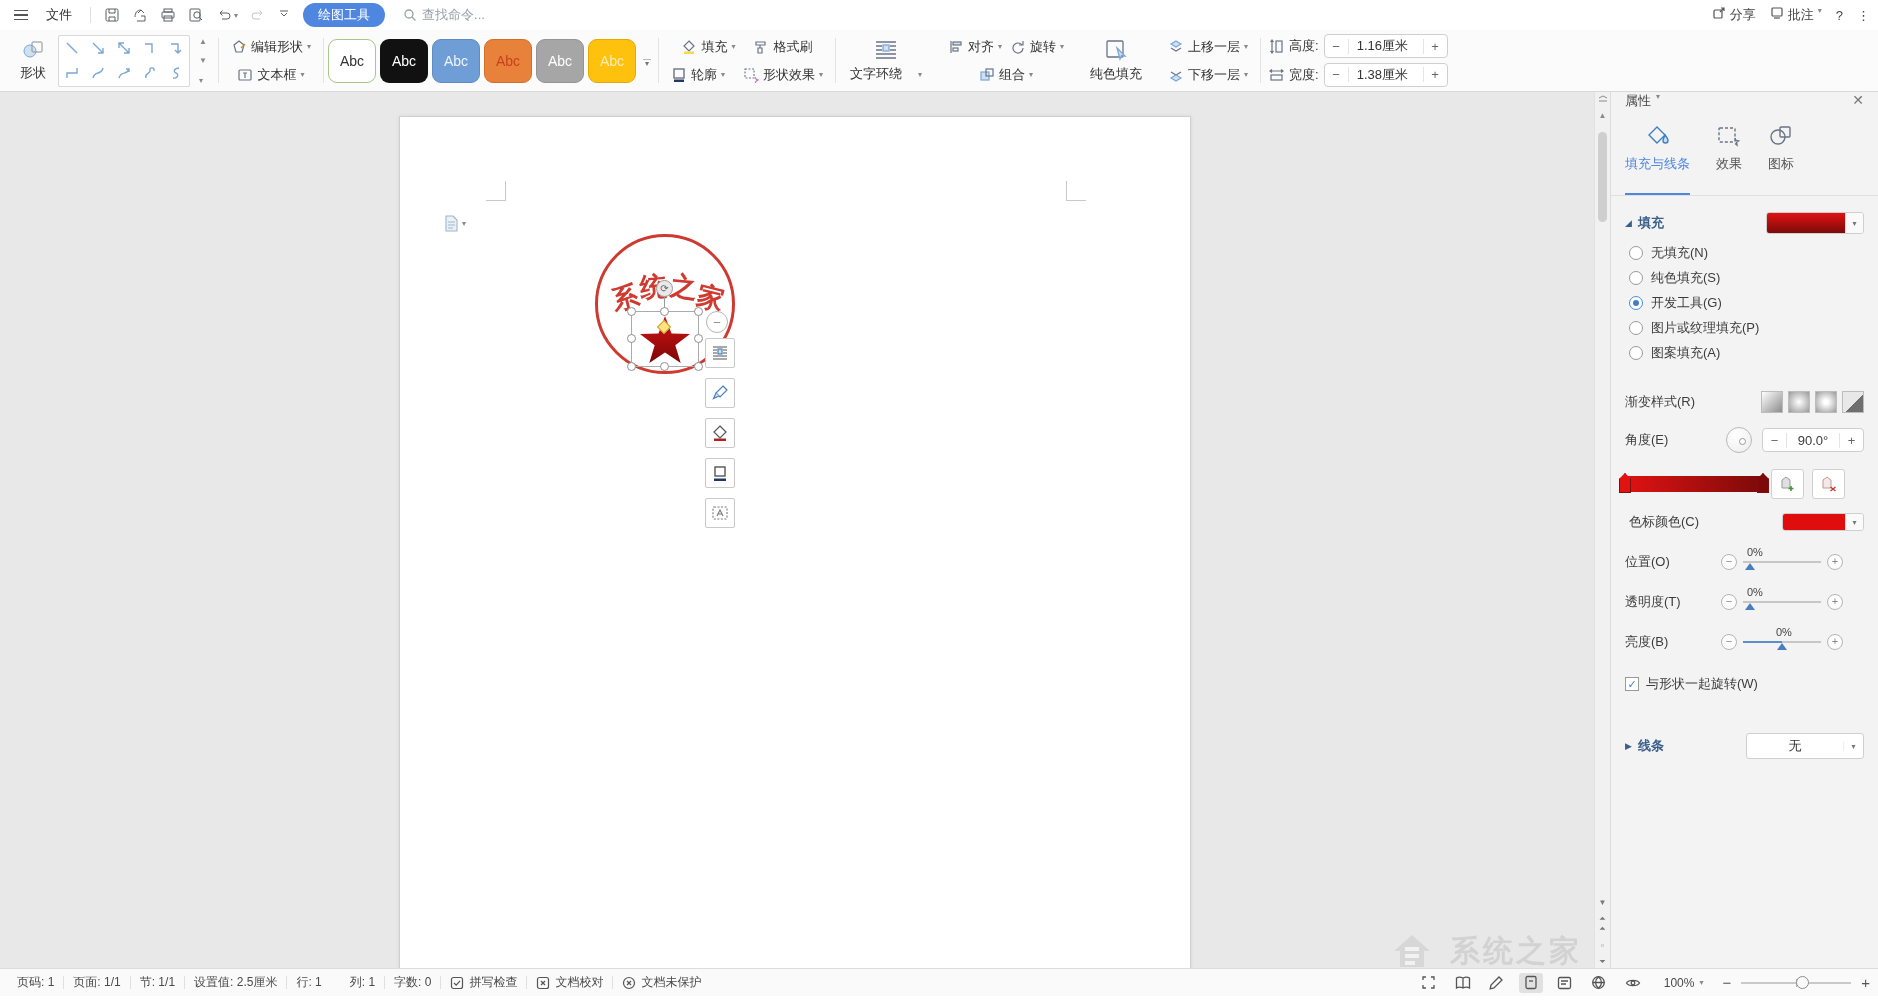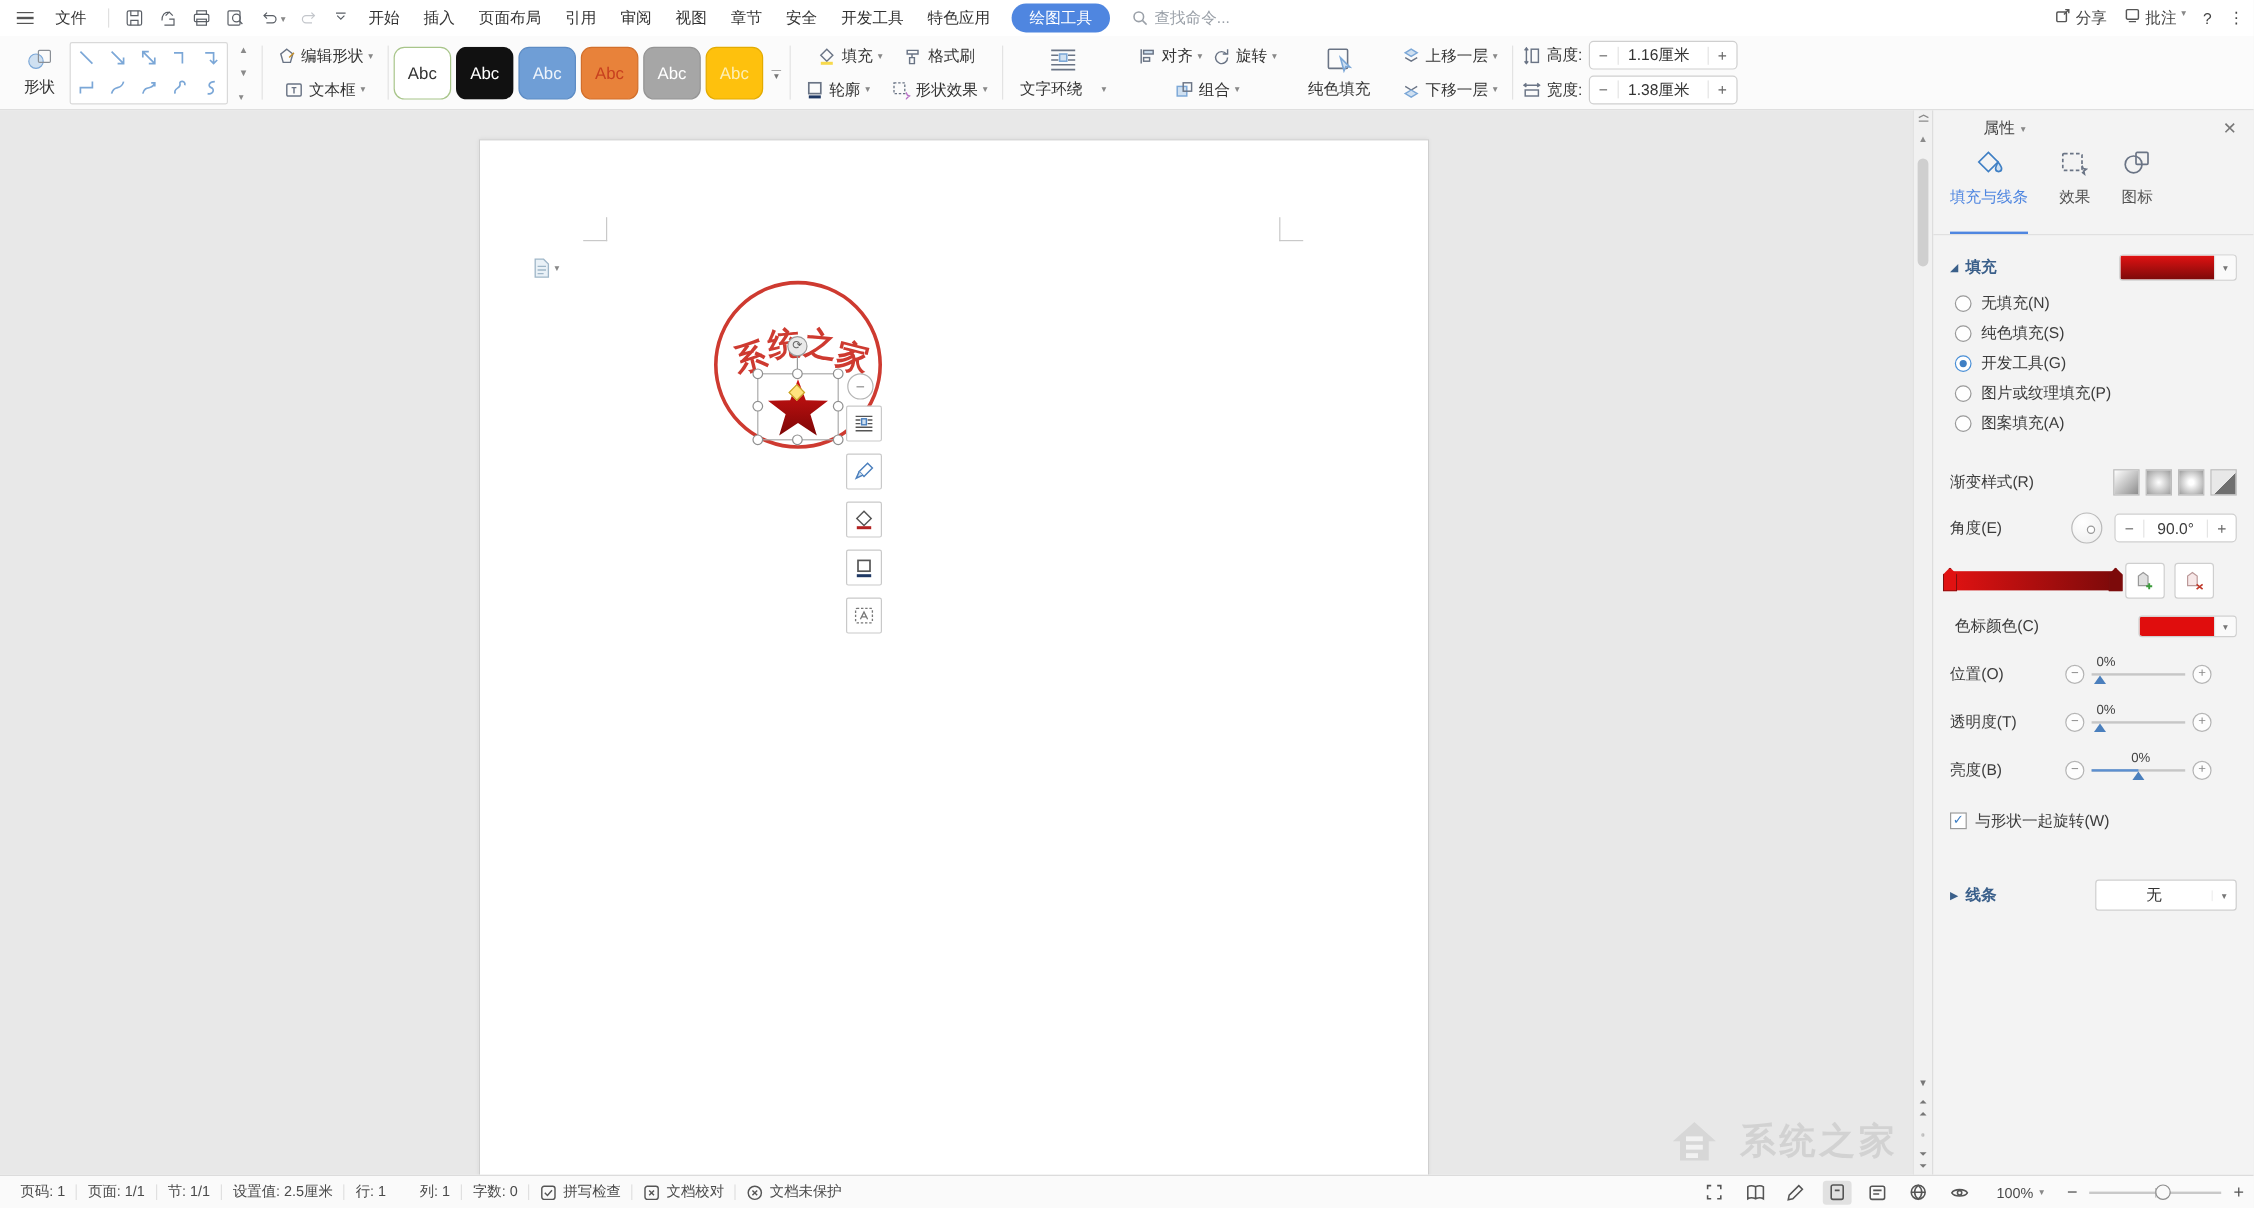--- a/index.html
+++ b/index.html
@@ -63,21 +63,21 @@
   .fbtn { width:30px; height:30px; background:#fff; border:1px solid #c9c9c9; border-radius:2px; display:flex; align-items:center; justify-content:center; }
 
   
   .vscroll { position:absolute; right:268px; top:0; bottom:0; width:16px; background:#f1f1f1; border-left:1px solid #e2e2e2; }
   .vscroll .arr { width:100%; text-align:center; color:#8b8b8b; font-size:8px; padding:3px 0; }
   .vscroll .thumb { position:absolute; left:3px; top:40px; width:9px; height:90px; background:#cfcfcf; border-radius:5px; }
   .vscroll .bottom { position:absolute; bottom:2px; left:0; right:0; display:flex; flex-direction:column; gap:7px; align-items:center; color:#777; font-size:8px; }
 
   
   .panel { position:absolute; right:0; top:0; bottom:0; width:268px; background:#f3f3f3; border-left:1px solid #ddd; padding:0 14px; overflow:hidden; }
-  .p-head { display:flex; align-items:center; height:30px; color:#444;margin-left:28px; }
+  .p-head { display:flex; align-items:flex-start; height:30px; color:#444; }
   .p-close { margin-left:auto; color:#777; font-size:14px; }
   .p-tabs { display:flex; gap:26px; padding-top:2px; }
   .p-tab { display:flex; flex-direction:column; align-items:center; gap:7px; padding-bottom:20px; color:#555; border-bottom:2px solid transparent; }
   .p-tab.active { color:var(--accent); border-bottom-color:var(--accent); }
   .p-hr { height:1px; background:#e0e0e0; margin:0 -14px; }
   .sec-head { display:flex; align-items:center; margin:16px 0 6px; }
   .sec-title { color:#3a5f8a; font-weight:bold; display:flex; align-items:center; gap:6px; }
   .tri { font-size:9px; color:#3a5f8a; }
   .swatch-dd { margin-left:auto; display:flex; border:1px solid #cfcfcf; border-radius:3px; background:#fff; overflow:hidden; }
   .swatch-main { width:78px; height:20px; background:linear-gradient(180deg,var(--grad1),var(--grad2)); }
@@ -104,21 +104,21 @@
   .track .th { position:absolute; top:2px; width:0; height:0; border-left:5px solid transparent; border-right:5px solid transparent; border-bottom:7px solid #4a7fbd; }
   .track .pct { position:absolute; top:-15px; font-size:11px; color:#444; }
   .chk-row { display:flex; align-items:center; gap:7px; margin-top:24px; color:#3c3c3c; }
   .chk { width:14px; height:14px; border:1px solid #9a9a9a; background:#fff; color:#3f7fc4; font-size:11px; line-height:12px; text-align:center; }
   .line-row { display:flex; align-items:center; margin-top:40px; }
   .line-dd { margin-left:auto; display:flex; align-items:center; border:1px solid #cfcfcf; background:#fff; border-radius:3px; height:26px; }
   .line-dd .v { width:96px; text-align:center; }
   .line-dd .a { width:20px; text-align:center; color:#777; font-size:8px; border-left:1px solid #eee; }
 
   
-  .statusbar { position:absolute; left:0; right:0; bottom:0; height:28px; background:#fafafa; border-top:1px solid #dcdcdc; display:flex; align-items:center; padding:0 8px; color:#4a4a4a; font-size:12px; }
+  .statusbar { position:absolute; left:0; right:0; bottom:11px; height:28px; background:#fafafa; border-top:1px solid #dcdcdc; display:flex; align-items:center; padding:0 8px; color:#4a4a4a; font-size:12px; }
   .st-item { padding:0 9px; white-space:nowrap; display:flex; align-items:center; gap:5px; }
   .st-sep { width:1px; height:13px; background:#e0e0e0; }
   .st-right { margin-left:auto; display:flex; align-items:center; gap:10px; }
   .vicon { width:24px; height:20px; display:flex; align-items:center; justify-content:center; border-radius:3px; }
   .vicon.active { background:#e1e1e1; }
   .vicon svg { stroke:#555; fill:none; stroke-width:1.3; }
   .zoom-track { position:relative; width:110px; height:2px; background:#c9c9c9; }
   .zoom-track .tick { position:absolute; left:50%; top:-3px; width:1px; height:8px; background:#b5b5b5; }
   .zoom-knob { position:absolute; left:50%; top:-6px; width:13px; height:13px; border-radius:50%; border:1px solid #8d8d8d; background:#fafafa; }
   .zsym { color:#555; font-size:15px; }
@@ -175,32 +175,20 @@
         <path d="M12 6H5a3 3 0 0 0 0 6h5"></path>
         <path d="M9.5 3.5L12 6l-2.5 2.5"></path>
       </svg>
     </span>
   <span class="qbtn icon">
       <svg width="12" height="12" viewBox="0 0 12 12" fill="none" stroke="#777">
         <path d="M3 4l3 3 3-3"></path>
         <path d="M2 2h8"></path>
       </svg>
     </span>
-  <nav style="display:flex">
-    <span class="mb-item">开始</span>
-    <span class="mb-item">插入</span>
-    <span class="mb-item">页面布局</span>
-    <span class="mb-item">引用</span>
-    <span class="mb-item">审阅</span>
-    <span class="mb-item">视图</span>
-    <span class="mb-item">章节</span>
-    <span class="mb-item">安全</span>
-    <span class="mb-item">开发工具</span>
-    <span class="mb-item">特色应用</span>
-  </nav>
   <span class="tool-pill">绘图工具</span>
   <div class="mb-search">
     <span class="icon">
         <svg width="14" height="14" viewBox="0 0 14 14" fill="none" stroke="#9aa0a8" stroke-width="1.3">
           <circle cx="6" cy="6" r="4"></circle>
           <path d="M9 9l3.5 3.5"></path>
         </svg>
       </span>
     <span>查找命令...</span>
   </div>

